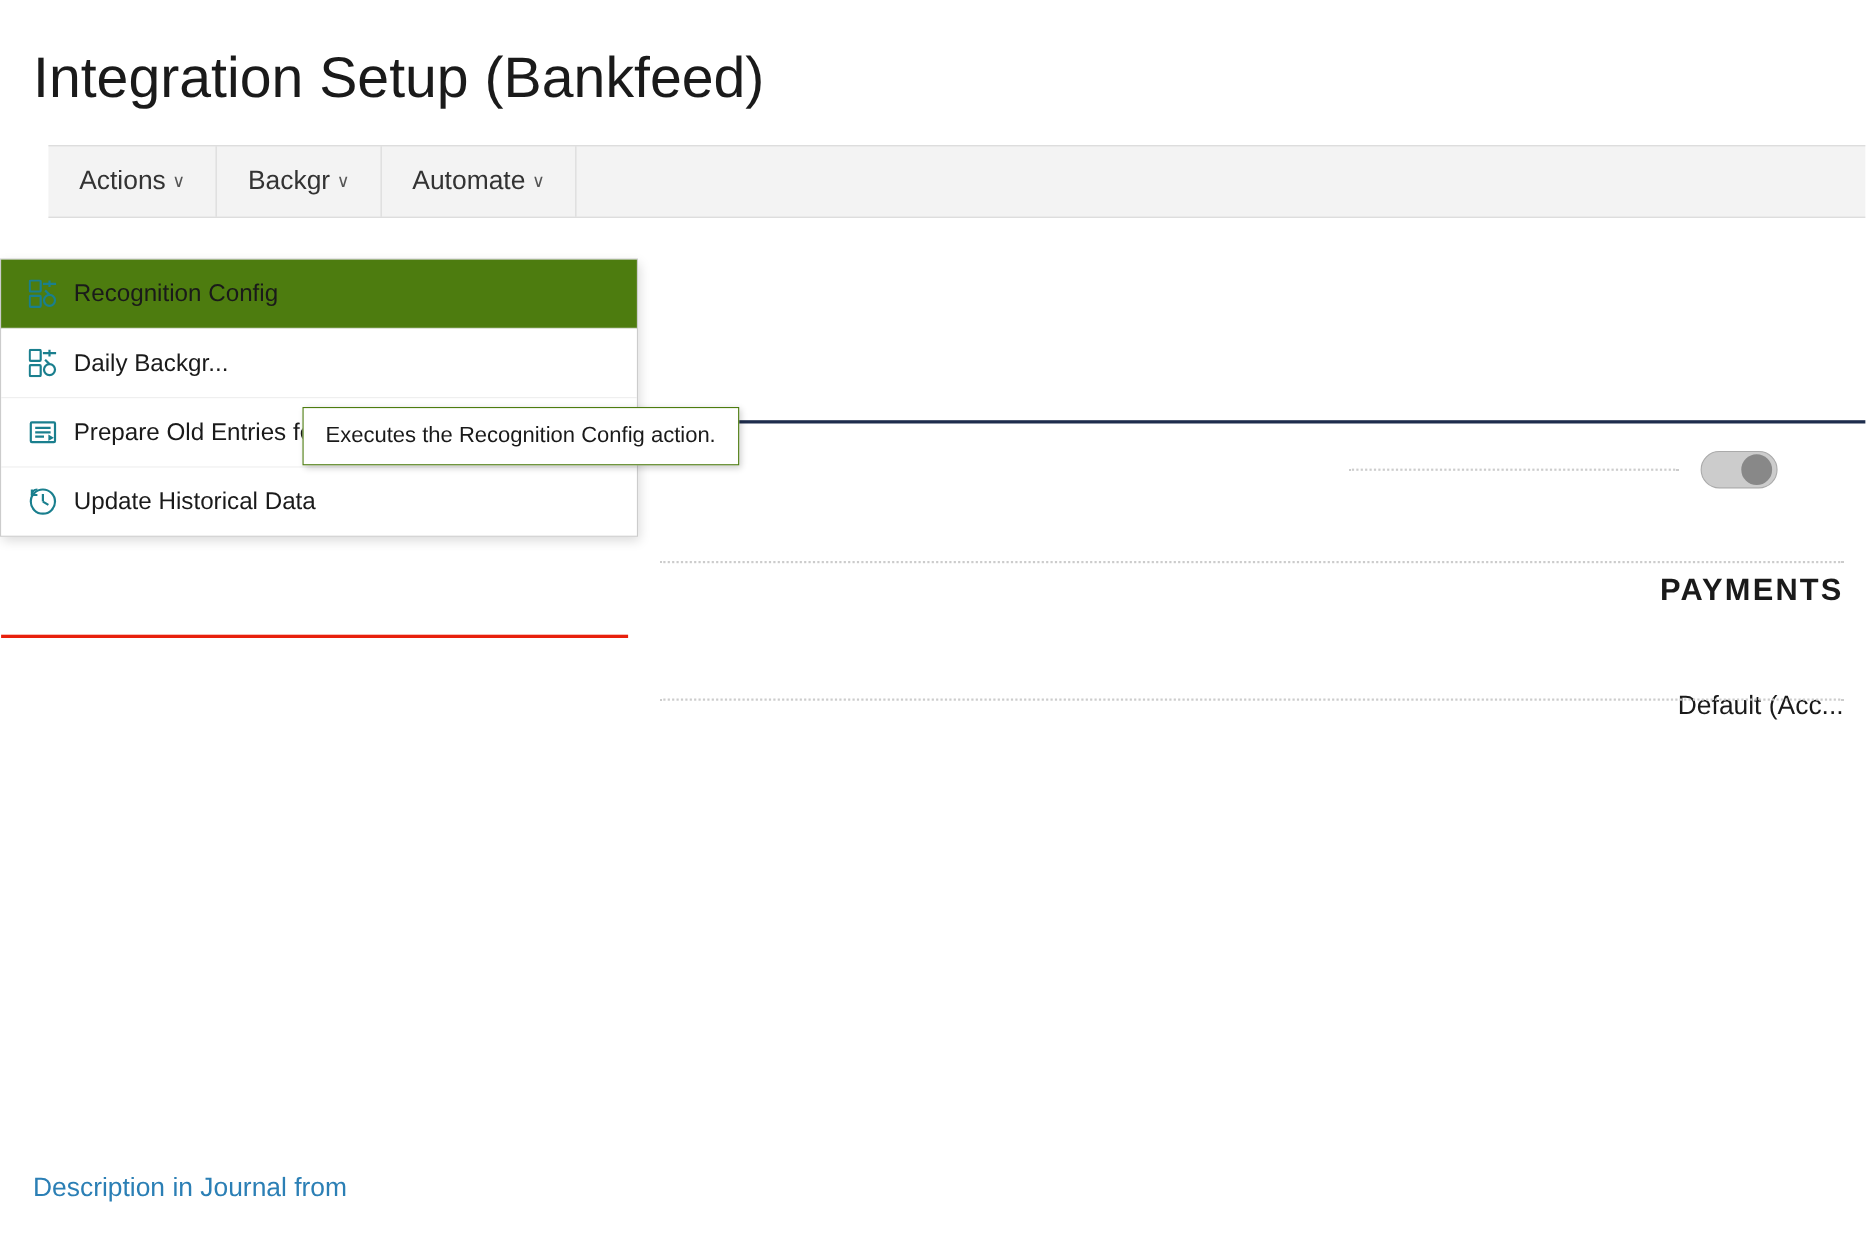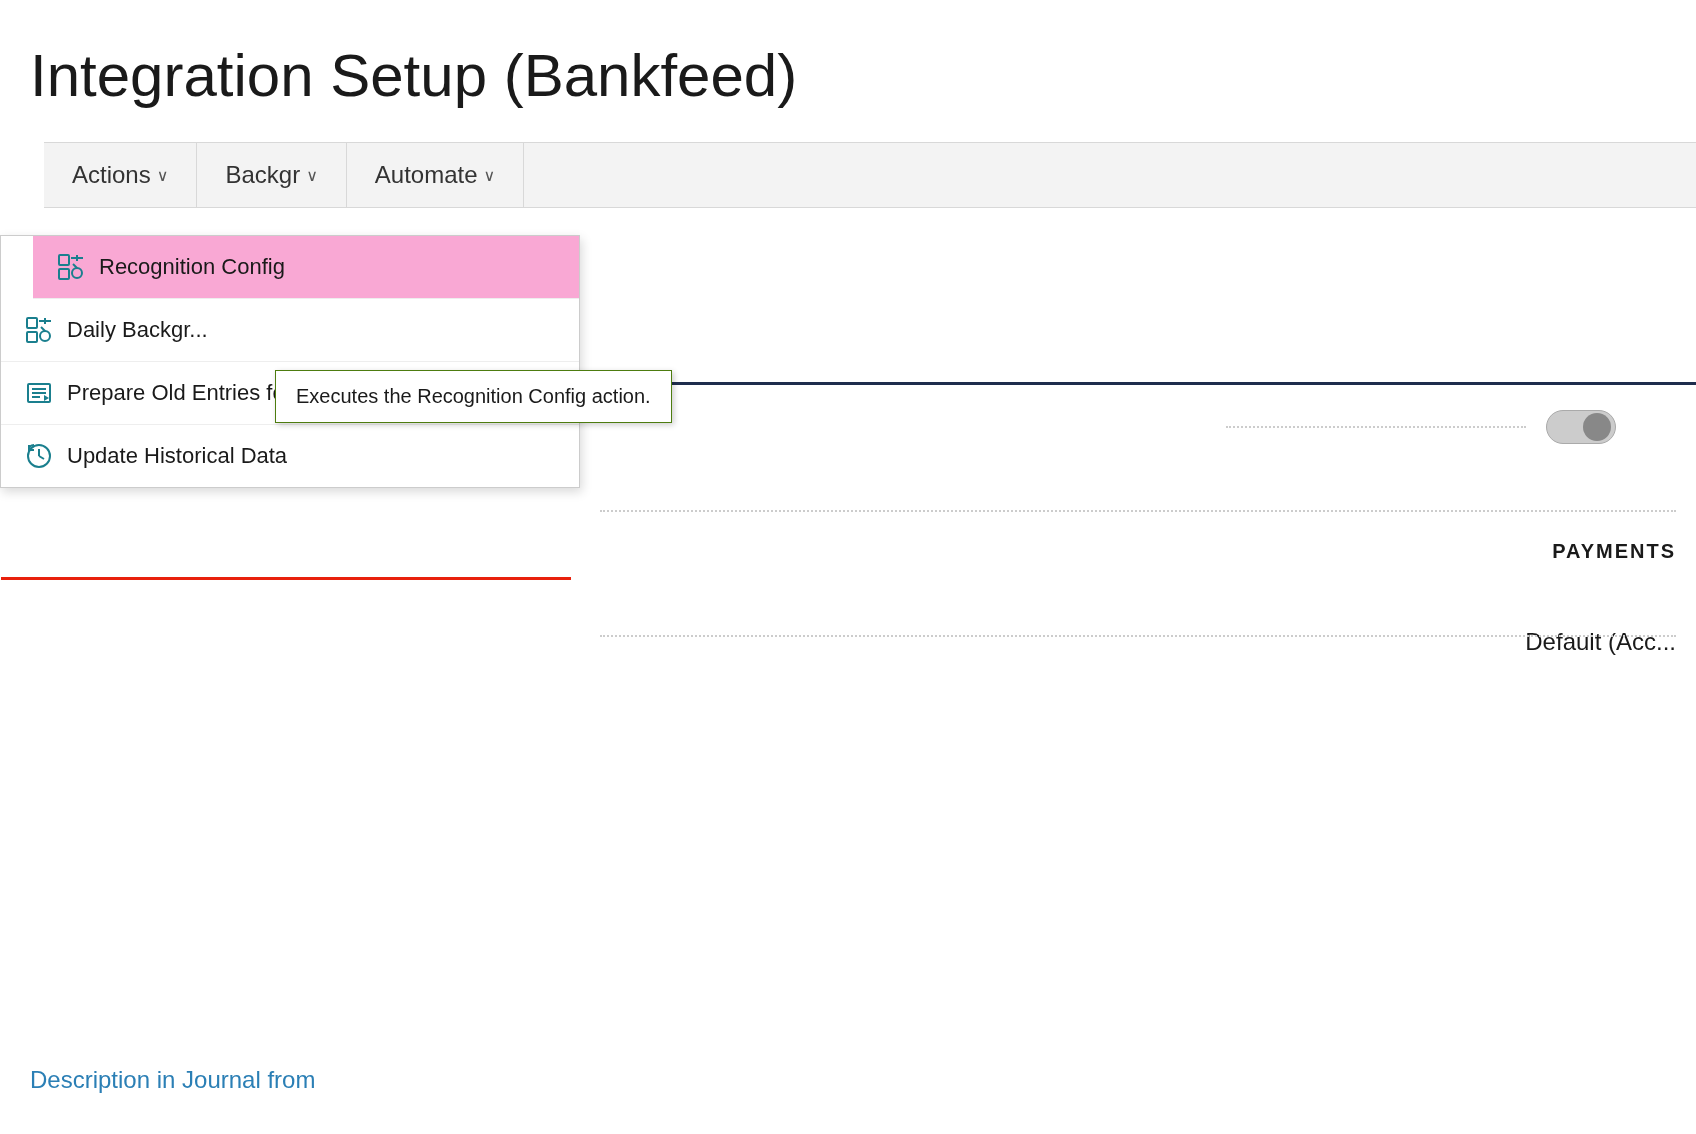--- a/index.html
+++ b/index.html
@@ -11,21 +11,21 @@
     body {
       font-family: 'Segoe UI', sans-serif;
       background: #ffffff;
       width: 1696px;
       min-height: 1134px;
       overflow: hidden;
       position: relative;
     }
 
     .page-title {
-      font-size: 60px;
+      font-size: 52px;
       font-weight: 300;
       color: #1a1a1a;
       padding: 40px 30px 30px 30px;
       line-height: 1.2;
     }
 
     .toolbar-bar {
       border-top: 1px solid #d8d8d8;
       border-bottom: 1px solid #d8d8d8;
       display: flex;
@@ -77,22 +77,21 @@
       cursor: pointer;
       border-bottom: 1px solid #eeeeee;
       position: relative;
     }
 
     .dropdown-item:last-child {
       border-bottom: none;
     }
 
     .dropdown-item.highlighted {
-      background: #f9a8d4;
-      margin-left: 32px;
+      background: #4d7c0f;
     }
 
     .dropdown-item .item-icon {
       color: #1a7f8e;
       font-size: 22px;
       min-width: 28px;
       display: inline-flex;
       align-items: center;
       justify-content: center;
     }
@@ -239,21 +238,21 @@
 <div class="dark-header-line"></div>
 
 <div style="position: absolute; top: 410px; right: 80px; display: flex; align-items: center; gap: 20px;">
 
   <div style="width: 300px; border-top: 2px dotted #cccccc;"></div>
   <div class="toggle-switch">
     <div class="toggle-knob"></div>
   </div>
 </div>
 
-<div style="position: absolute; top: 540px; right: 20px; font-size: 20px; font-weight: 700; color: #1a1a1a; letter-spacing: 2px;">PAYMENTS</div>
+<div style="position: absolute; top: 520px; right: 20px; font-size: 28px; font-weight: 700; color: #1a1a1a; letter-spacing: 2px;">PAYMENTS</div>
 
 <div style="position: absolute; top: 510px; right: 20px; left: 600px; border-top: 2px dotted #cccccc;"></div>
 
 <div style="position: absolute; top: 628px; right: 20px; font-size: 24px; color: #1a1a1a;">Default (Acc...</div>
 
 <div style="position: absolute; top: 635px; right: 20px; left: 600px; border-top: 2px dotted #cccccc;"></div>
 
 <div style="position: absolute; bottom: 40px; left: 30px; font-size: 24px; color: #2b7fb5;">Description in Journal from</div>
 
 </body></html>

